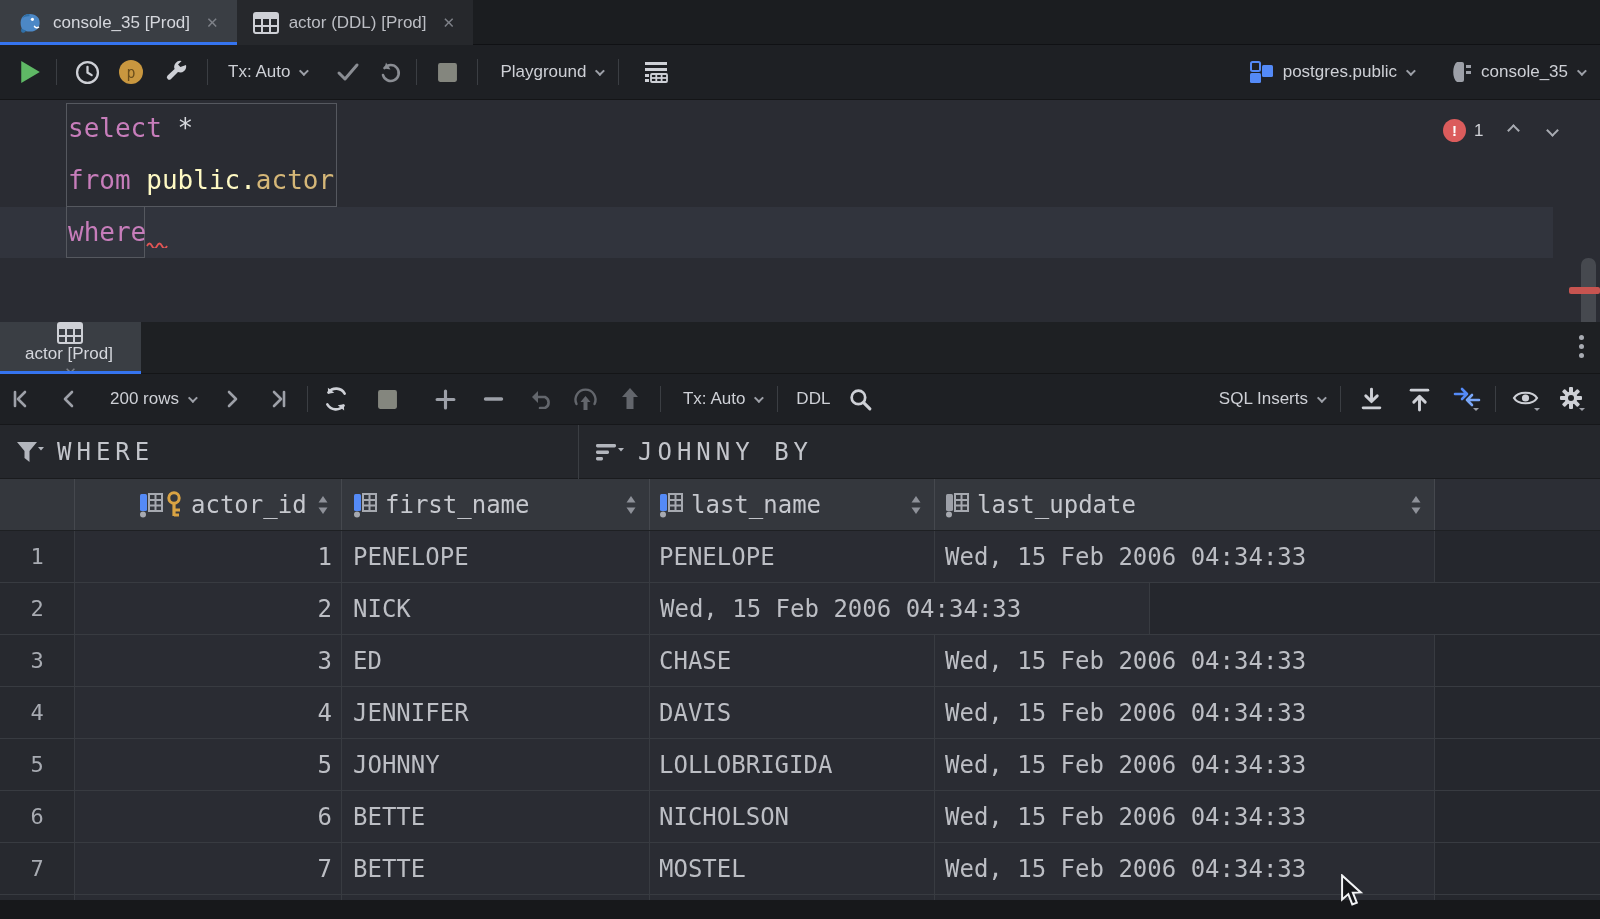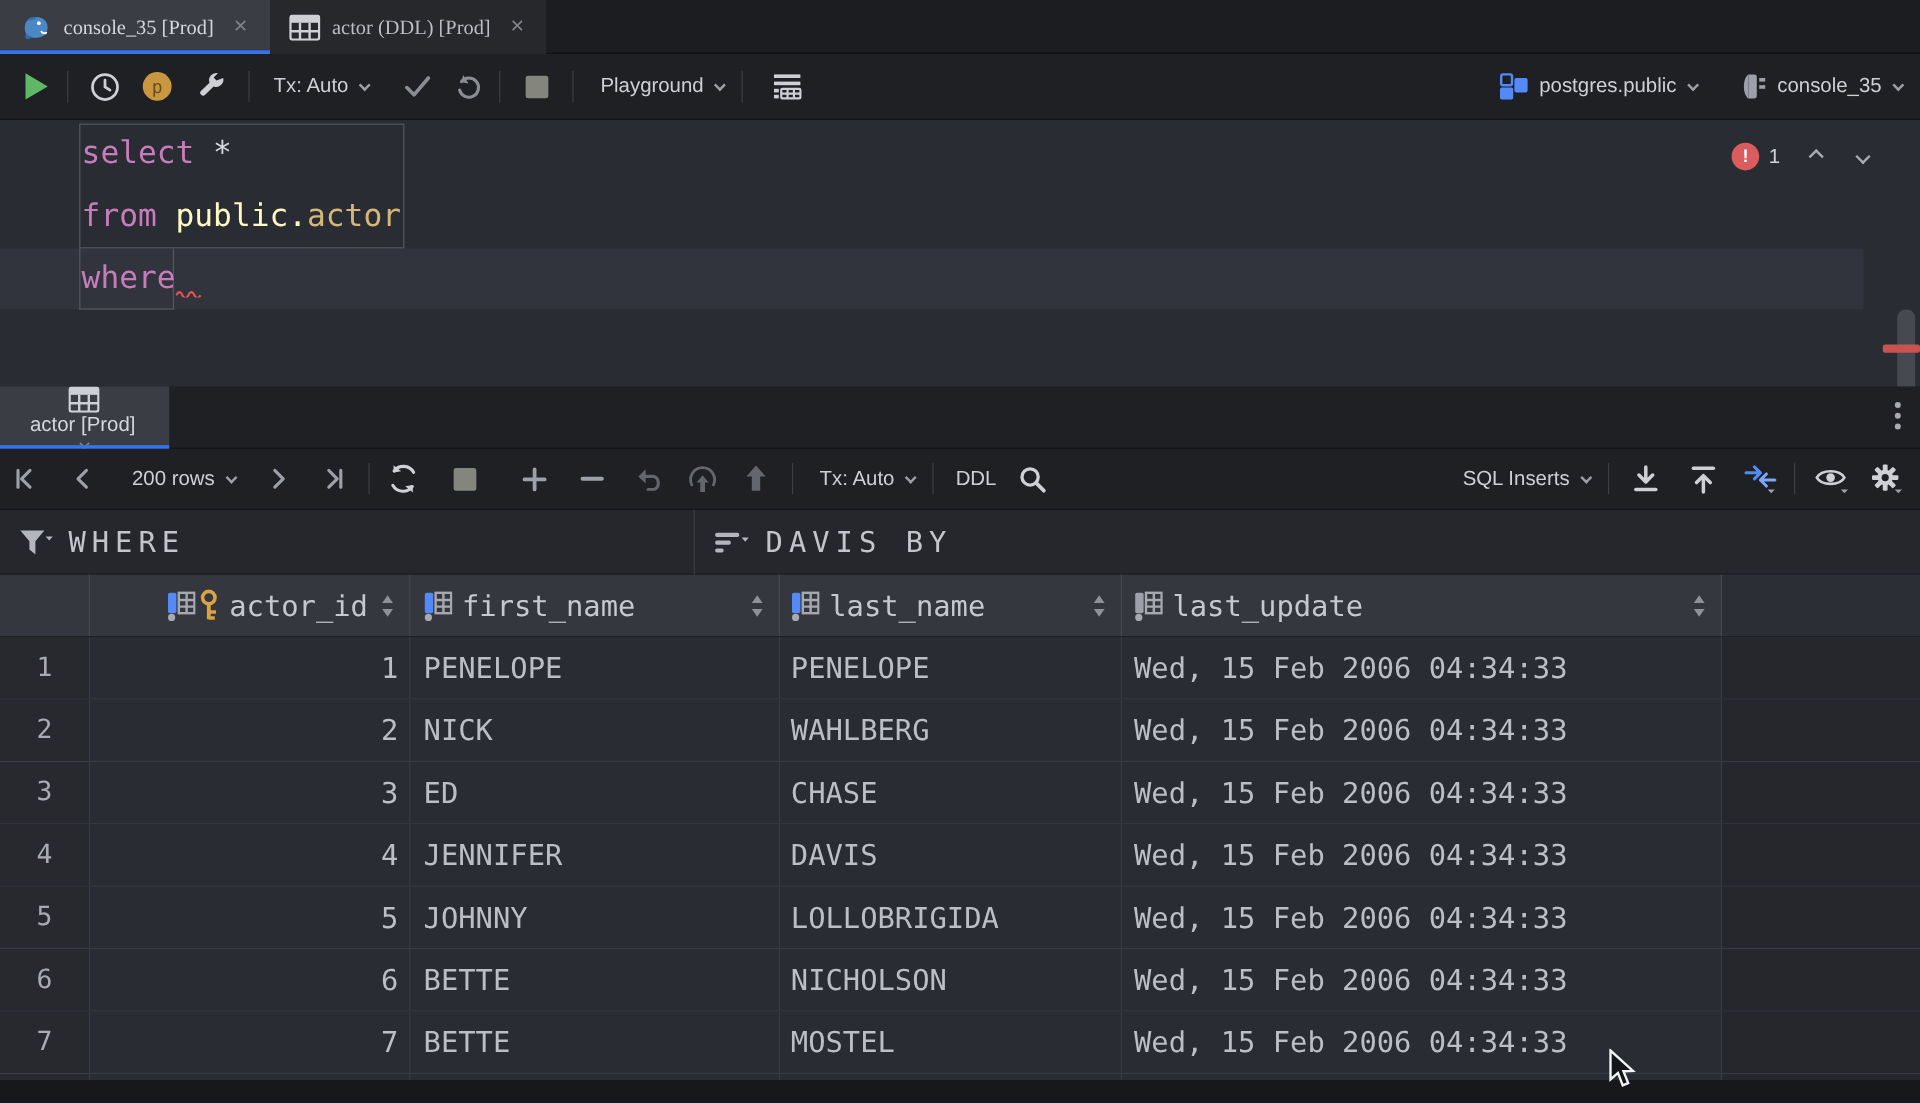--- a/index.html
+++ b/index.html
@@ -8,21 +8,21 @@
     position:relative; width:1600px; height:919px; overflow:hidden;
     background:#2A2C33;
     font-family:"Liberation Sans", sans-serif;
     color:#BCBEC4;
   }
   .abs { position:absolute; }
   .row { display:flex; align-items:center; }
   .mono { font-family:"DejaVu Sans Mono", monospace; }
 
   
-  .tabbar { left:0; top:0; width:1600px; height:45px; background:#1B1D20; display:flex; border-bottom:1px solid #101114;font-family:Liberation Serif, serif; }
+  .tabbar { left:0; top:0; width:1600px; height:45px; background:#1B1D20; display:flex; border-bottom:1px solid #101114; }
   .etab { display:flex; align-items:center; height:45px; padding:0 16px; position:relative; cursor:default; }
   .etab .lbl { font-size:17px; color:#D5D7DD; margin:0 14px 0 10px; }
   .etab.active { background:#3A3E44; }
   .etab.active::after { content:""; position:absolute; left:0; right:0; bottom:0; height:3px; background:#3574F0; }
   .etab.inactive { background:#26282C; }
   .etab.inactive .lbl { color:#BCBEC4; }
   .closex { font-size:15px; color:#7E8188; padding:0 2px; }
 
   
   .toolbar { left:0; top:45px; width:1600px; height:55px; background:#1E2024; display:flex; align-items:center; border-bottom:1px solid #141517; }
@@ -405,21 +405,21 @@
     <div class="fdiv"></div>
     <div class="fseg" style="flex:1">
       <span style="margin-left:15px">
         <svg width="32" height="24" viewBox="0 0 32 24">
           <rect x="2" y="4" width="20" height="3.4" rx="1.4" fill="#B3B6BD"></rect>
           <rect x="2" y="10.5" width="13" height="3.4" rx="1.4" fill="#B3B6BD"></rect>
           <rect x="2" y="17" width="7" height="3.4" rx="1.4" fill="#B3B6BD"></rect>
           <path d="M24 8 L27 11.5 L30 8" fill="#B3B6BD"></path>
         </svg>
       </span>
-      <span class="ftext mono">DAVIS BY</span>
+      <span class="ftext mono">JOHNNY BY</span>
     </div>
   </div>
 
   <div class="abs ghead mono">
     <div class="hcell h-gut"></div>
     <div class="hcell h-id">
       <svg width="24" height="26" viewBox="0 0 24 26">
         <rect x="1" y="2" width="7" height="17" rx="1.5" fill="#548AF7"></rect>
         <rect x="10" y="2" width="13" height="17" fill="none" stroke="#A6A9B0" stroke-width="2"></rect>
         <line x1="16.5" y1="2" x2="16.5" y2="19" stroke="#A6A9B0" stroke-width="2"></line>
@@ -493,21 +493,20 @@
       <div class="gcell c-id">1</div>
       <div class="gcell c-first">PENELOPE</div>
       <div class="gcell c-last">PENELOPE</div>
       <div class="gcell c-upd">Wed, 15 Feb 2006 04:34:33</div>
       <div class="gcell c-rest"></div>
     </div>
     <div class="grow">
       <div class="gcell gut">2</div>
       <div class="gcell c-id">2</div>
       <div class="gcell c-first">NICK</div>
-      <div class="gcell c-last">WAHLBERG</div>
       <div class="gcell c-upd">Wed, 15 Feb 2006 04:34:33</div>
       <div class="gcell c-rest"></div>
     </div>
     <div class="grow">
       <div class="gcell gut">3</div>
       <div class="gcell c-id">3</div>
       <div class="gcell c-first">ED</div>
       <div class="gcell c-last">CHASE</div>
       <div class="gcell c-upd">Wed, 15 Feb 2006 04:34:33</div>
       <div class="gcell c-rest"></div>

